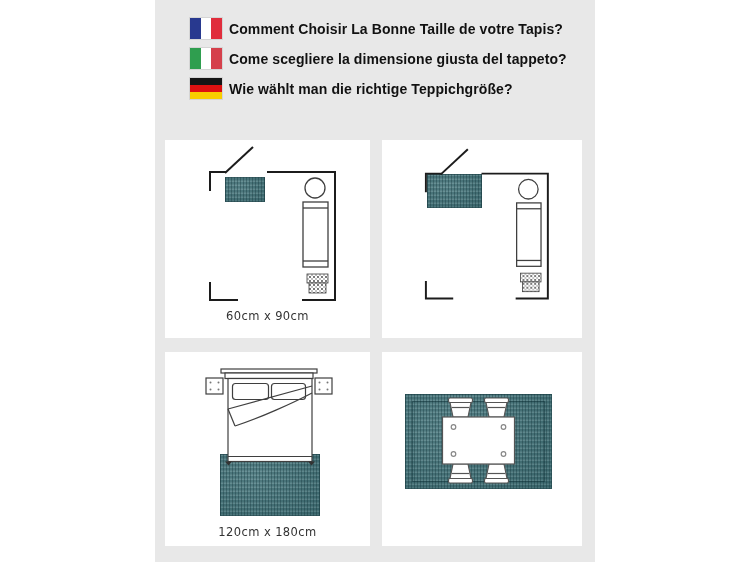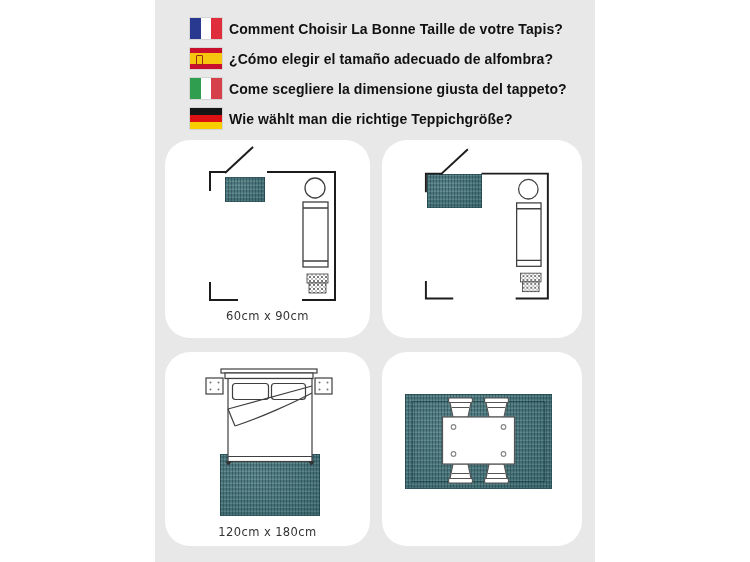--- a/index.html
+++ b/index.html
@@ -29,21 +29,21 @@
     margin-left:7px; font-size:14px; font-weight:bold; color:var(--header_text,#111111);
     letter-spacing:0.1px; white-space:nowrap;
   }
 
   
   .grid {
     position:absolute; left:10px; top:140px;
     display:grid; grid-template-columns:205px 200px; grid-template-rows:198px 194px;
     column-gap:12px; row-gap:14px;
   }
-  .panel { position:relative; background:var(--panel_bg,#ffffff); overflow:hidden;border-radius:25px; }
+  .panel { position:relative; background:var(--panel_bg,#ffffff); overflow:hidden; }
   .panel svg { position:absolute; left:0; top:0; z-index:2; }
   .plabel {
     position:absolute; z-index:3; left:0; right:0; text-align:center;
     font-family:"DejaVu Sans", sans-serif;
     font-size:11.5px; color:var(--label_text,#333333); letter-spacing:0.4px;
   }
   .plabel.top-row { bottom:15px; }
   .plabel.bottom-row { bottom:7px; }
 
   
@@ -65,24 +65,20 @@
 </head>
 <body>
 
 <div class="page">
   <div class="card">
 
     <div class="header">
       <div class="hrow">
         <div class="flag flag-fr"></div>
         <div class="htext">Comment Choisir La Bonne Taille de votre Tapis?</div>
-      </div>
-      <div class="hrow">
-        <div class="flag flag-es"></div>
-        <div class="htext">¿Cómo elegir el tamaño adecuado de alfombra?</div>
       </div>
       <div class="hrow">
         <div class="flag flag-it"></div>
         <div class="htext">Come scegliere la dimensione giusta del tappeto?</div>
       </div>
       <div class="hrow">
         <div class="flag flag-de"></div>
         <div class="htext">Wie wählt man die richtige Teppichgröße?</div>
       </div>
     </div>

